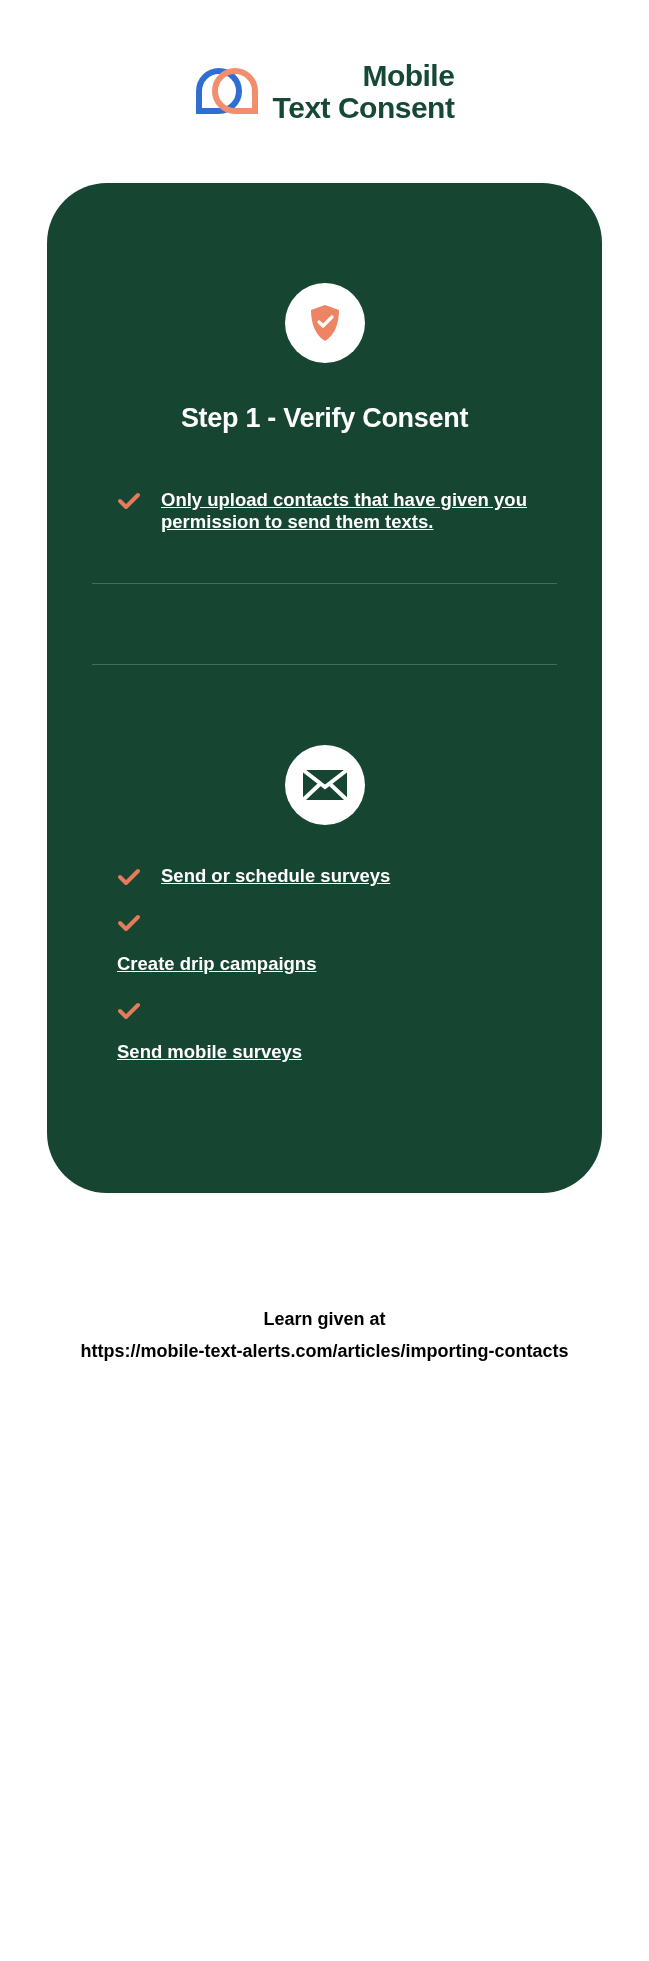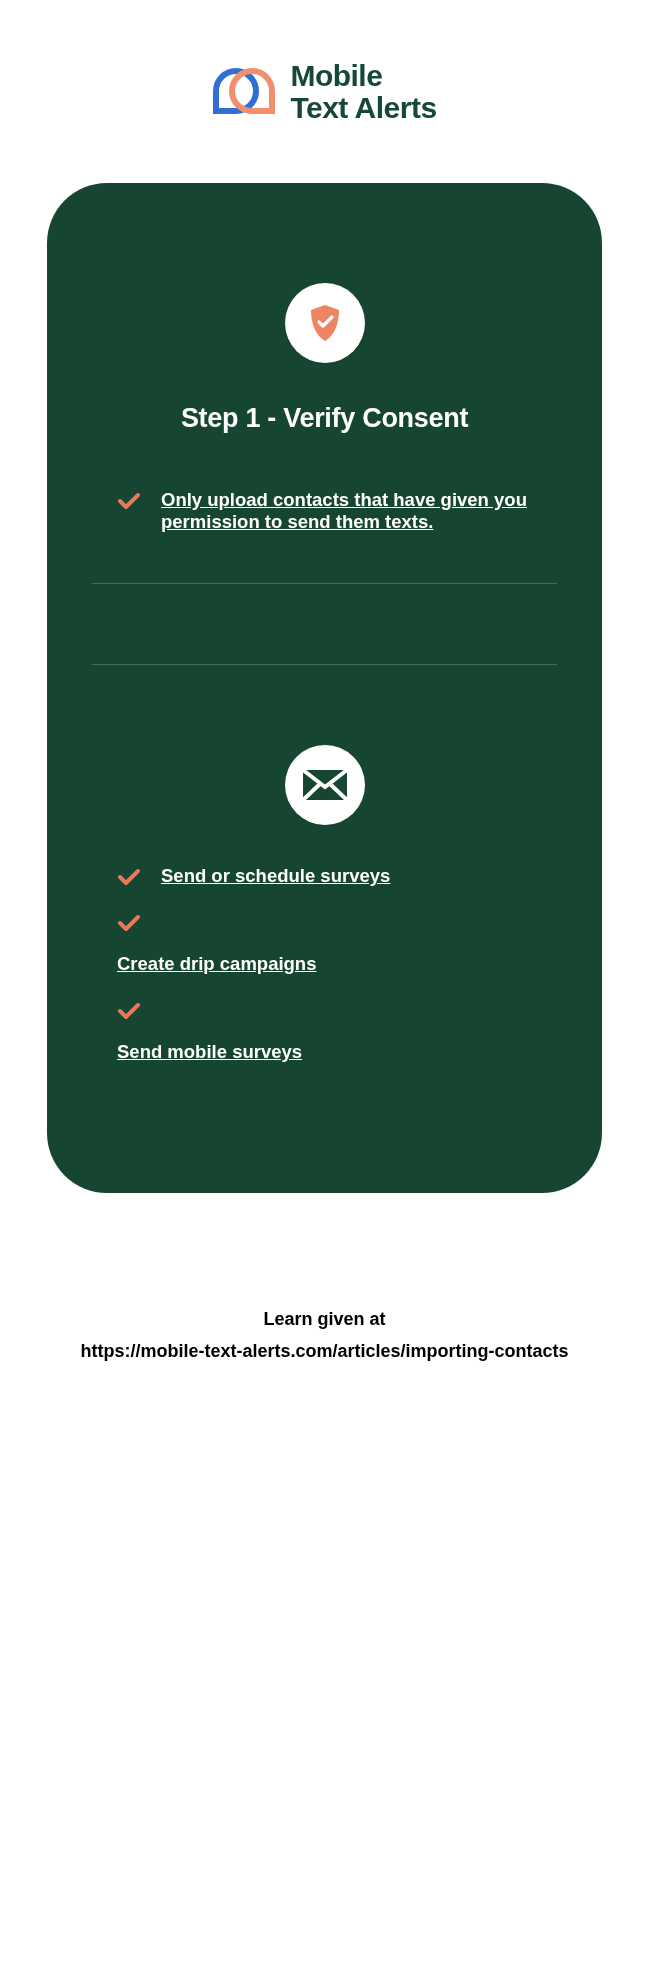--- a/index.html
+++ b/index.html
@@ -8,20 +8,21 @@
     background: #ffffff;
     font-family: -apple-system, BlinkMacSystemFont, "Segoe UI", Arial, sans-serif;
     padding: 60px 0 80px;
   }
   .logo {
     display: flex;
     align-items: center;
     justify-content: center;
     gap: 14px;
     margin-bottom: 60px;
+    text-align: right;
   }
   .logo-mark { position: relative; width: 64px; height: 50px; flex-shrink:0; }
   .logo-text { display:flex; flex-direction:column; line-height:1.05; }
   .logo-text span { font-weight:800; font-size:30px; color:#164935; letter-spacing:-.5px; }
   .card {
     width: 555px;
     margin: 10px auto;
     background: #164632;
     border-radius: 60px;
     padding: 100px 45px 130px;
@@ -49,21 +50,21 @@
 
 <div class="logo">
   <div class="logo-mark">
     <svg width="64" height="50" viewBox="0 0 64 50">
       <path d="M4 24 A20 20 0 1 1 24 44 L4 44 Z" fill="none" stroke="#2F6FD4" stroke-width="6"></path>
       <path d="M60 24 A20 20 0 1 0 40 44 L60 44 Z" fill="none" stroke="#F28E6D" stroke-width="6"></path>
     </svg>
   </div>
   <div class="logo-text">
     <span>Mobile</span>
-    <span>Text Alerts</span>
+    <span>Text Consent</span>
   </div>
 </div>
 
 <div class="card">
 
   <div class="step">
     <div class="icon-circle">
       <svg width="44" height="44" viewBox="0 0 44 44">
         <path d="M22 4 L36 9 C36 22 32 34 22 40 C12 34 8 22 8 9 Z" fill="#ED8464"></path>
         <path d="M16 21 L20 25 L29 16" stroke="#fff" stroke-width="3.2" fill="none" stroke-linecap="round" stroke-linejoin="round"></path>

